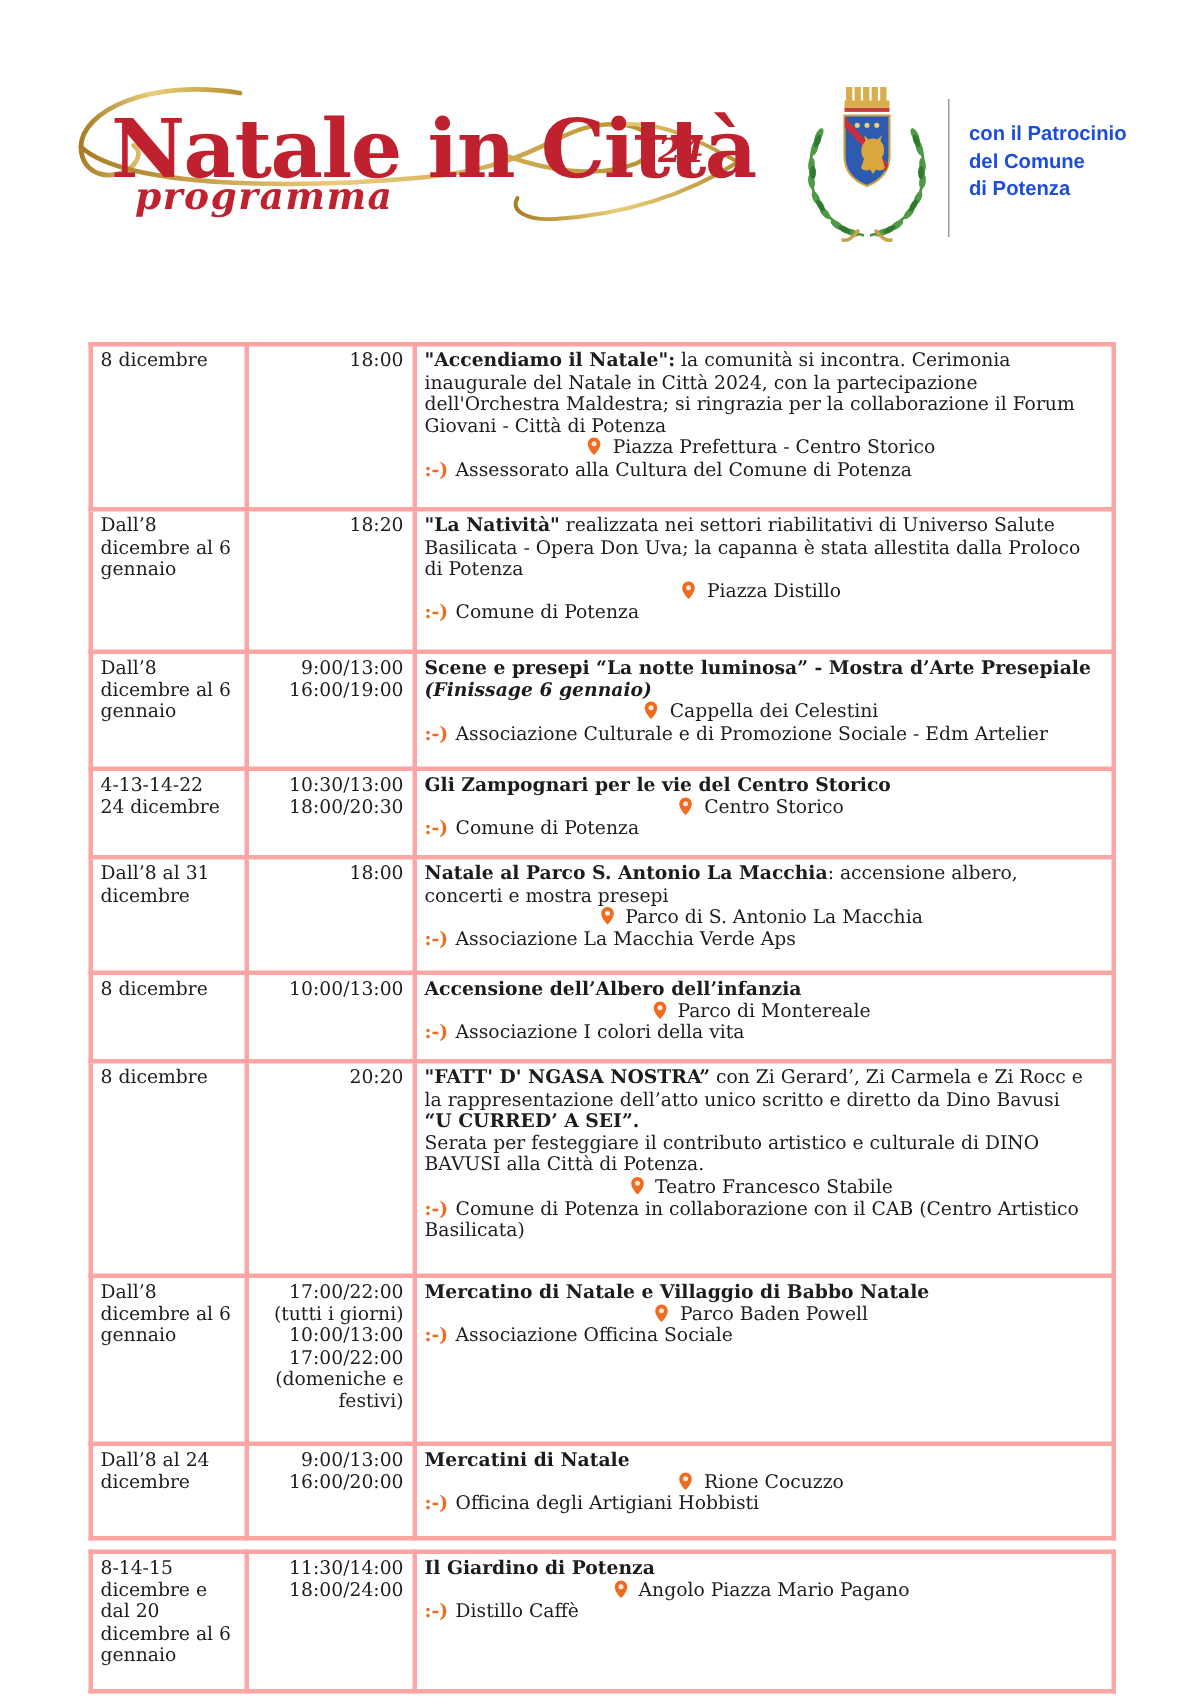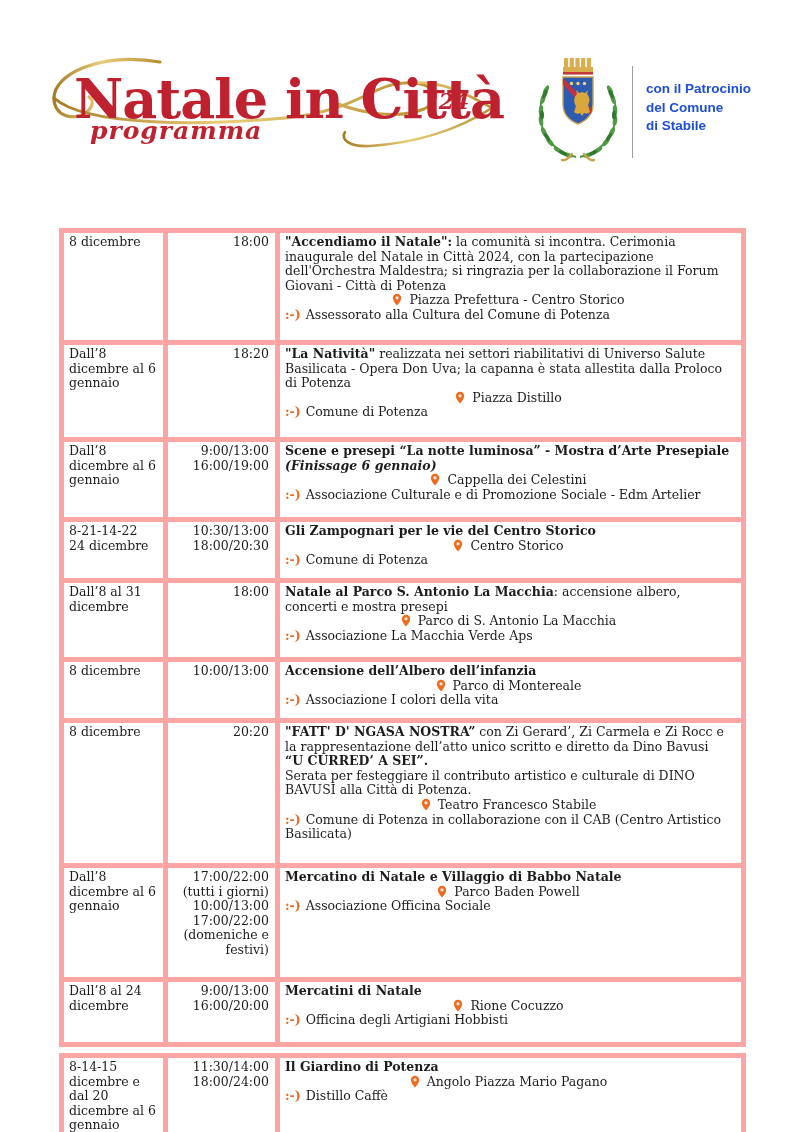--- a/index.html
+++ b/index.html
@@ -15,21 +15,21 @@
   .logo-year{position:absolute;left:392px;top:38px;font-size:22px;font-weight:bold;font-style:italic;color:#c0212f;}
   .patronage{position:absolute;left:528px;top:52px;height:112px;}
   .crest{position:absolute;left:0;top:2px;}
   .pat-divider{position:absolute;left:104px;top:14px;width:1px;height:92px;background:#9b9b9b;}
   .pat-text{position:absolute;left:118px;top:28px;font-family:"Liberation Sans",sans-serif;
             font-size:13.5px;line-height:18.5px;font-weight:600;color:#1d4ed8;white-space:nowrap;}
   
   .tables-wrap{position:absolute;left:59px;top:228px;width:682px;}
   table.events{border-collapse:collapse;width:682px;table-layout:fixed;}
   table.t2{margin-top:6px;padding-left:12px;}
-  td{border:5px solid #fca5a5;vertical-align:top;padding:2px 6px 3px 5px;
+  td{border:3px solid #fca5a5;vertical-align:top;padding:2px 6px 3px 5px;
      font-size:12.5px;line-height:14.6px;}
   td.c-date{width:104px;white-space:pre-line;}
   td.c-time{width:112px;white-space:pre-line;text-align:right;}
   td.c-desc{width:466px;padding-right:11px;}
   p.desc{margin:0;white-space:pre-line;}
   span.b{font-weight:bold;}
   span.i{font-style:italic;}
   .loc{margin:0;text-align:center;}
   .loc svg{vertical-align:-2px;margin:0 7px 0 2px;}
   .org .smiley{color:#ee6b1f;font-weight:bold;margin-right:5px;}
@@ -127,21 +127,21 @@
         <path d="M46,58 l2,-6 c-3,-4 -2,-9 1,-12 l-1,-4 3,3 c2,-1 4,-1 6,0 l3,-3 -1,4 c3,3 3,8 1,11 l2,7 c-2,2 -4,2 -6,1 l-2,3 -2,-3 c-2,1 -4,1 -6,-1 z" fill="#d9a73e"></path>
       </g>
       <circle cx="43.5" cy="29.5" r="1.7" fill="#ead27a"></circle>
       <circle cx="50" cy="29.5" r="1.7" fill="#ead27a"></circle>
       <circle cx="56.5" cy="29.5" r="1.7" fill="#ead27a"></circle>
     </svg>
     <div class="pat-divider"></div>
     <div class="pat-text">
       <div>con il Patrocinio</div>
       <div>del Comune</div>
-      <div>di Stabile</div>
+      <div>di Potenza</div>
     </div>
   </div>
 
   <div class="tables-wrap">
     <table class="events t1">
       <colgroup>
           <col style="width:104px">
           <col style="width:112px">
           <col style="width:466px">
         </colgroup>
@@ -181,21 +181,21 @@
             <td class="c-desc">
               <p class="desc"><span class="b">Scene e presepi “La notte luminosa” - Mostra d’Arte Presepiale </span><span class="b i">(Finissage 6 gennaio)</span></p>
               <div class="loc"><svg class="pin" width="10" height="13" viewBox="0 0 24 30">
       <path d="M12 1C6.5 1 2 5.6 2 11.2 2 19.4 12 29 12 29s10-9.6 10-17.8C22 5.6 17.5 1 12 1z" fill="#ee6b1f"></path>
       <circle cx="12" cy="11" r="4" fill="#ffffff" opacity="0.85"></circle>
     </svg><span>Cappella dei Celestini</span></div>
               <div class="org"><span class="smiley">:-)</span><span>Associazione Culturale e di Promozione Sociale - Edm Artelier</span></div>
             </td>
           </tr>
           <tr>
-            <td class="c-date">8-21-14-22
+            <td class="c-date">4-13-14-22
 24 dicembre</td>
             <td class="c-time">10:30/13:00
 18:00/20:30</td>
             <td class="c-desc">
               <p class="desc"><span class="b">Gli Zampognari per le vie del Centro Storico</span></p>
               <div class="loc"><svg class="pin" width="10" height="13" viewBox="0 0 24 30">
       <path d="M12 1C6.5 1 2 5.6 2 11.2 2 19.4 12 29 12 29s10-9.6 10-17.8C22 5.6 17.5 1 12 1z" fill="#ee6b1f"></path>
       <circle cx="12" cy="11" r="4" fill="#ffffff" opacity="0.85"></circle>
     </svg><span>Centro Storico</span></div>
               <div class="org"><span class="smiley">:-)</span><span>Comune di Potenza</span></div>

